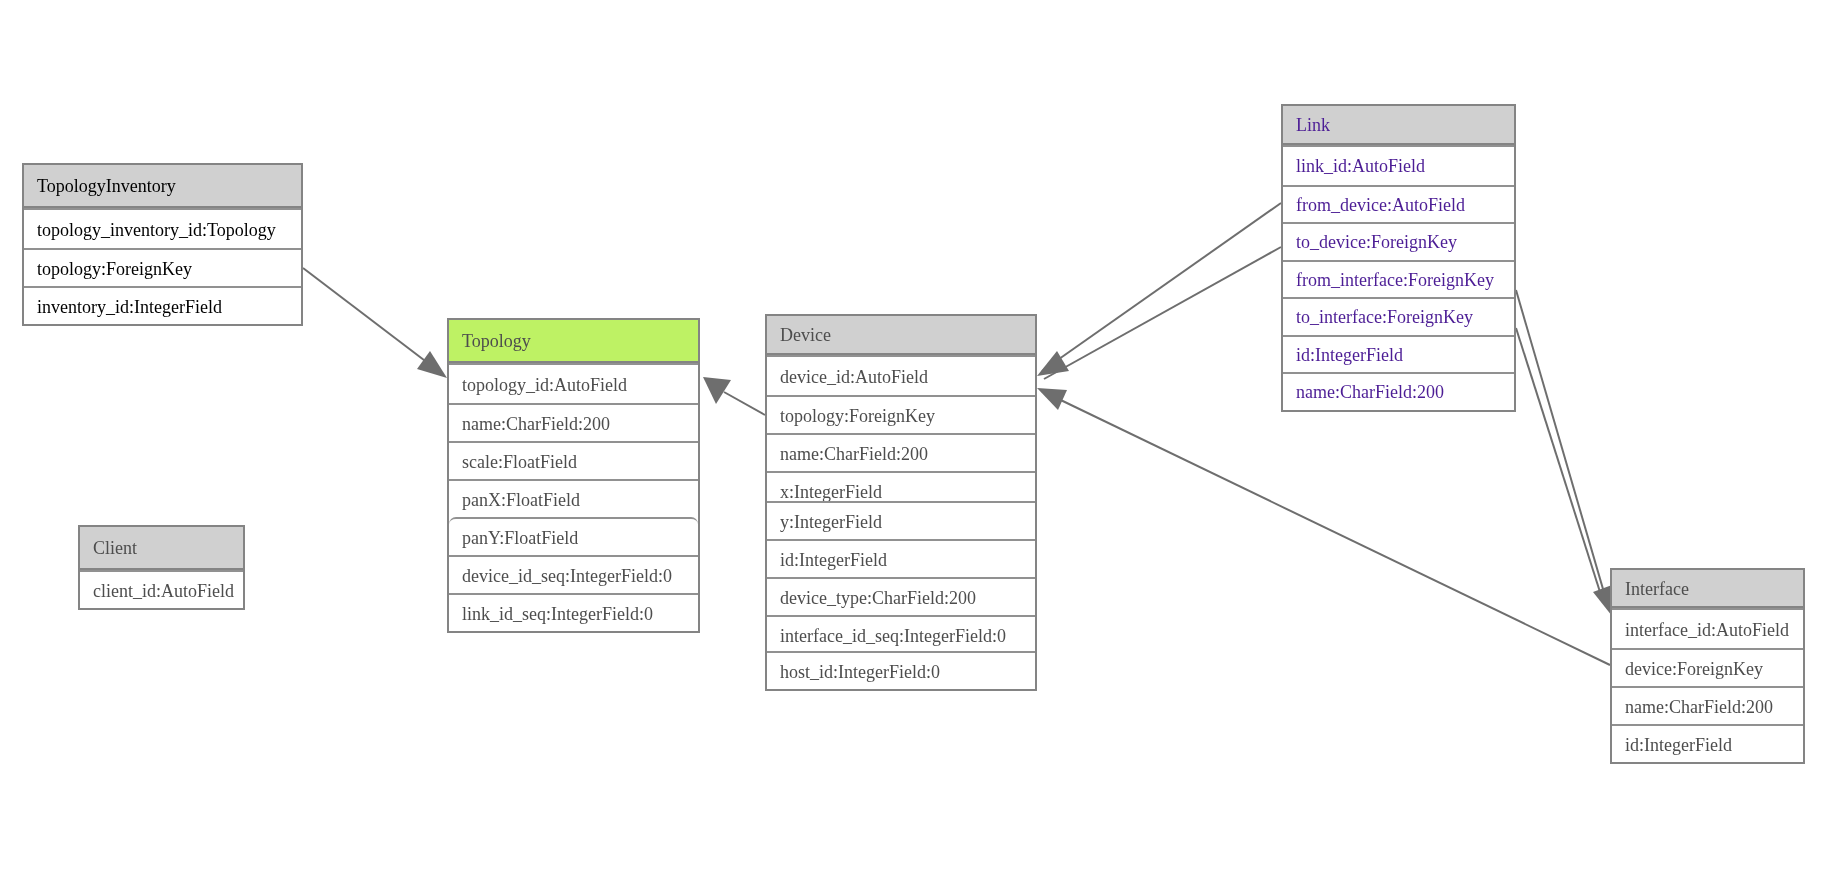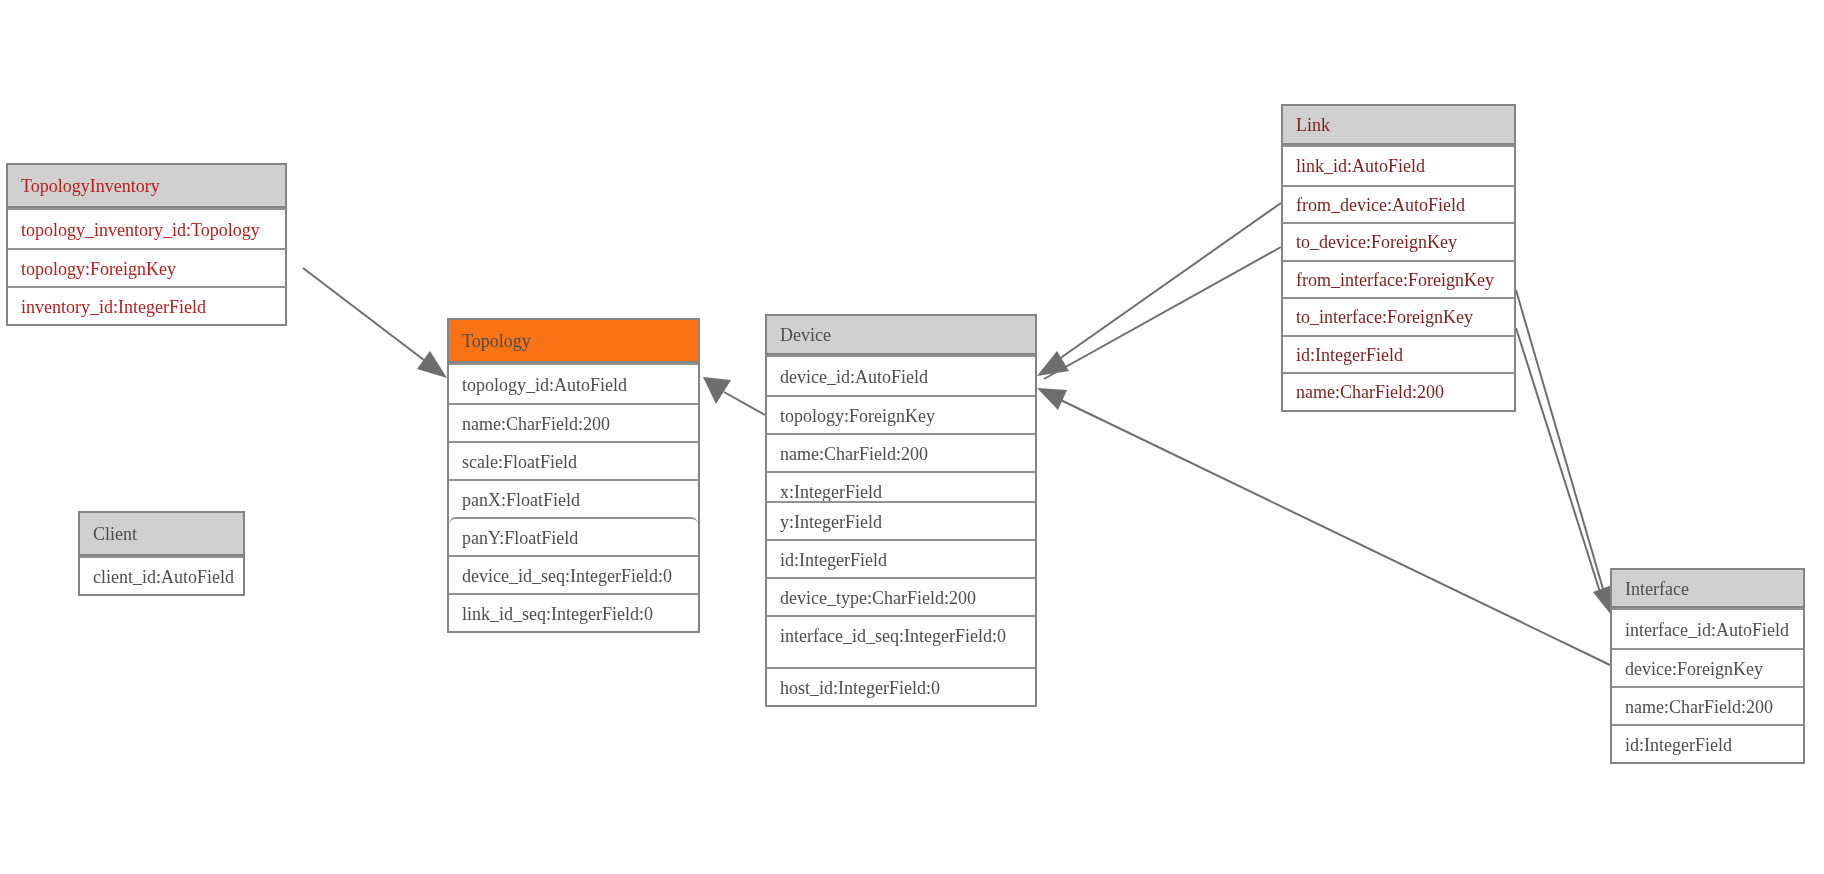--- a/index.html
+++ b/index.html
@@ -63,53 +63,53 @@
       <line x1="1610" y1="665" x2="1042" y2="391" stroke="#6e6e6e" stroke-width="2"></line>
       <line x1="1516" y1="290" x2="1603" y2="589" stroke="#6e6e6e" stroke-width="2"></line>
       <line x1="1516" y1="328" x2="1600" y2="592" stroke="#6e6e6e" stroke-width="2"></line>
       <polygon points="447,378 417,369 430,351" fill="#6e6e6e"></polygon>
       <polygon points="703,377 731,380 716,404" fill="#6e6e6e"></polygon>
       <polygon points="1037,376 1057,351 1069,371" fill="#6e6e6e"></polygon>
       <polygon points="1037,388 1067,390 1058,410" fill="#6e6e6e"></polygon>
       <polygon points="1612,616 1593,592 1612,585" fill="#6e6e6e"></polygon>
     </svg>
   <div id="nodes">
-      <div class="entity" style="left: 6px; top: 163px; width: 281px; border-color: rgb(132, 132, 132); color: #b91c1c;">
+      <div class="entity" style="left: 22px; top: 163px; width: 281px; border-color: rgb(132, 132, 132); color: #000000;">
         <div class="entity-header" style="height: 43px; line-height: 43px; background: rgb(208, 208, 208); border-bottom-color: rgb(132, 132, 132);"><span>TopologyInventory</span></div>
         <div class="entity-row" style="height: 40px; line-height: 40px; border-top-color: rgb(145, 145, 145);"><span>topology_inventory_id:Topology</span></div>
         <div class="entity-row" style="height: 38px; line-height: 38px; border-top-color: rgb(145, 145, 145);"><span>topology:ForeignKey</span></div>
         <div class="entity-row" style="height: 38px; line-height: 38px; border-top-color: rgb(145, 145, 145);"><span>inventory_id:IntegerField</span></div>
       </div>
       <div class="entity" style="left: 447px; top: 318px; width: 253px; border-color: rgb(132, 132, 132); color: rgb(77, 77, 77);">
-        <div class="entity-header" style="height: 43px; line-height: 43px; background: #f97316; border-bottom-color: rgb(132, 132, 132);"><span>Topology</span></div>
+        <div class="entity-header" style="height: 43px; line-height: 43px; background: #bef264; border-bottom-color: rgb(132, 132, 132);"><span>Topology</span></div>
         <div class="entity-row" style="height: 40px; line-height: 40px; border-top-color: rgb(145, 145, 145);"><span>topology_id:AutoField</span></div>
         <div class="entity-row" style="height: 38px; line-height: 38px; border-top-color: rgb(145, 145, 145);"><span>name:CharField:200</span></div>
         <div class="entity-row" style="height: 38px; line-height: 38px; border-top-color: rgb(145, 145, 145);"><span>scale:FloatField</span></div>
         <div class="entity-row" style="height: 38px; line-height: 38px; border-top-color: rgb(145, 145, 145);"><span>panX:FloatField</span></div>
         <div class="entity-row" style="height: 38px; line-height: 38px; border-top-color: rgb(145, 145, 145); border-radius: 7px;"><span>panY:FloatField</span></div>
         <div class="entity-row" style="height: 38px; line-height: 38px; border-top-color: rgb(145, 145, 145);"><span>device_id_seq:IntegerField:0</span></div>
         <div class="entity-row" style="height: 38px; line-height: 38px; border-top-color: rgb(145, 145, 145);"><span>link_id_seq:IntegerField:0</span></div>
       </div>
-      <div class="entity" style="left: 78px; top: 511px; width: 167px; border-color: rgb(132, 132, 132); color: rgb(77, 77, 77);">
+      <div class="entity" style="left: 78px; top: 525px; width: 167px; border-color: rgb(132, 132, 132); color: rgb(77, 77, 77);">
         <div class="entity-header" style="height: 43px; line-height: 43px; background: rgb(208, 208, 208); border-bottom-color: rgb(132, 132, 132);"><span>Client</span></div>
         <div class="entity-row" style="height: 38px; line-height: 38px; border-top-color: rgb(145, 145, 145);"><span>client_id:AutoField</span></div>
       </div>
       <div class="entity" style="left: 765px; top: 314px; width: 272px; border-color: rgb(132, 132, 132); color: rgb(77, 77, 77);">
         <div class="entity-header" style="height: 39px; line-height: 39px; background: rgb(208, 208, 208); border-bottom-color: rgb(132, 132, 132);"><span>Device</span></div>
         <div class="entity-row" style="height: 40px; line-height: 40px; border-top-color: rgb(145, 145, 145);"><span>device_id:AutoField</span></div>
         <div class="entity-row" style="height: 38px; line-height: 38px; border-top-color: rgb(145, 145, 145);"><span>topology:ForeignKey</span></div>
         <div class="entity-row" style="height: 38px; line-height: 38px; border-top-color: rgb(145, 145, 145);"><span>name:CharField:200</span></div>
         <div class="entity-row" style="height: 30px; line-height: 38px; border-top-color: rgb(145, 145, 145);"><span>x:IntegerField</span></div>
         <div class="entity-row" style="height: 38px; line-height: 38px; border-top-color: rgb(145, 145, 145);"><span>y:IntegerField</span></div>
         <div class="entity-row" style="height: 38px; line-height: 38px; border-top-color: rgb(145, 145, 145);"><span>id:IntegerField</span></div>
         <div class="entity-row" style="height: 38px; line-height: 38px; border-top-color: rgb(145, 145, 145);"><span>device_type:CharField:200</span></div>
-        <div class="entity-row" style="height: 52px; line-height: 38px; border-top-color: rgb(145, 145, 145);"><span>interface_id_seq:IntegerField:0</span></div>
+        <div class="entity-row" style="height: 36px; line-height: 38px; border-top-color: rgb(145, 145, 145);"><span>interface_id_seq:IntegerField:0</span></div>
         <div class="entity-row" style="height: 38px; line-height: 38px; border-top-color: rgb(145, 145, 145);"><span>host_id:IntegerField:0</span></div>
       </div>
-      <div class="entity" style="left: 1281px; top: 104px; width: 235px; border-color: rgb(132, 132, 132); color: #7f1d1d;">
+      <div class="entity" style="left: 1281px; top: 104px; width: 235px; border-color: rgb(132, 132, 132); color: #4c1d95;">
         <div class="entity-header" style="height: 39px; line-height: 39px; background: rgb(208, 208, 208); border-bottom-color: rgb(132, 132, 132);"><span>Link</span></div>
         <div class="entity-row" style="height: 39.5px; line-height: 39.5px; border-top-color: rgb(145, 145, 145);"><span>link_id:AutoField</span></div>
         <div class="entity-row" style="height: 37.5px; line-height: 37.5px; border-top-color: rgb(145, 145, 145);"><span>from_device:AutoField</span></div>
         <div class="entity-row" style="height: 37.5px; line-height: 37.5px; border-top-color: rgb(145, 145, 145);"><span>to_device:ForeignKey</span></div>
         <div class="entity-row" style="height: 37.5px; line-height: 37.5px; border-top-color: rgb(145, 145, 145);"><span>from_interface:ForeignKey</span></div>
         <div class="entity-row" style="height: 37.5px; line-height: 37.5px; border-top-color: rgb(145, 145, 145);"><span>to_interface:ForeignKey</span></div>
         <div class="entity-row" style="height: 37.5px; line-height: 37.5px; border-top-color: rgb(145, 145, 145);"><span>id:IntegerField</span></div>
         <div class="entity-row" style="height: 37.5px; line-height: 37.5px; border-top-color: rgb(145, 145, 145);"><span>name:CharField:200</span></div>
       </div>
       <div class="entity" style="left: 1610px; top: 568px; width: 195px; border-color: rgb(132, 132, 132); color: rgb(77, 77, 77);">

